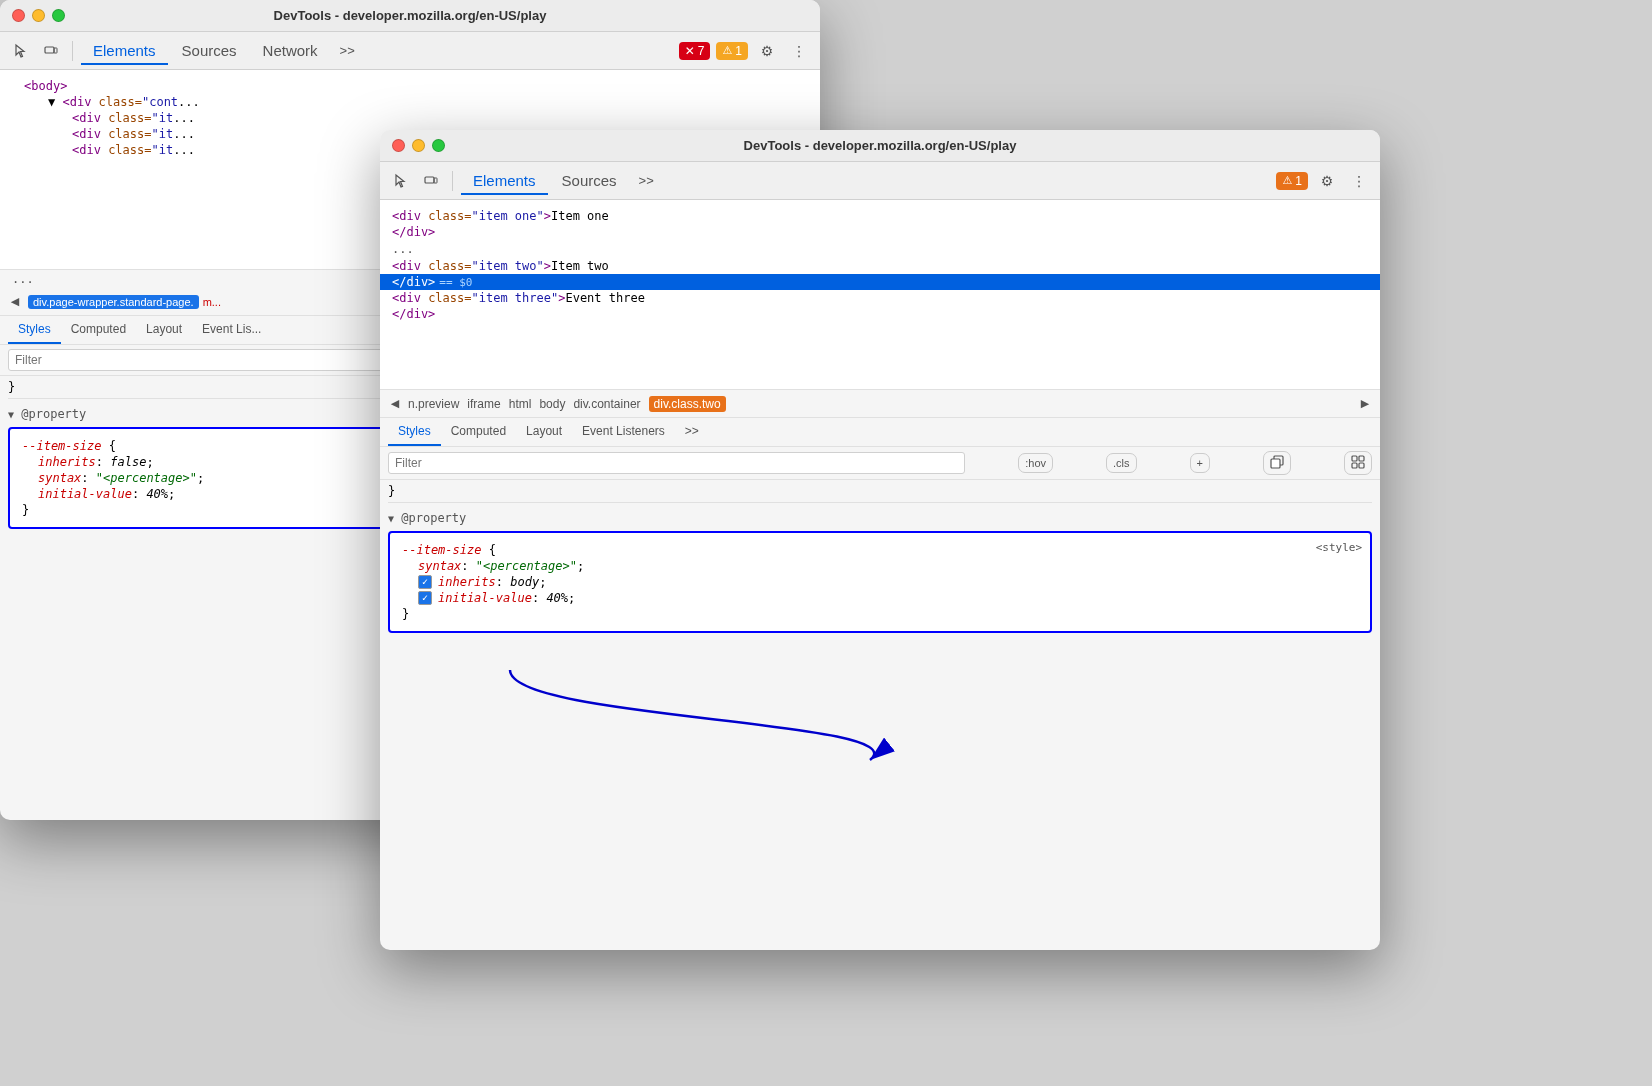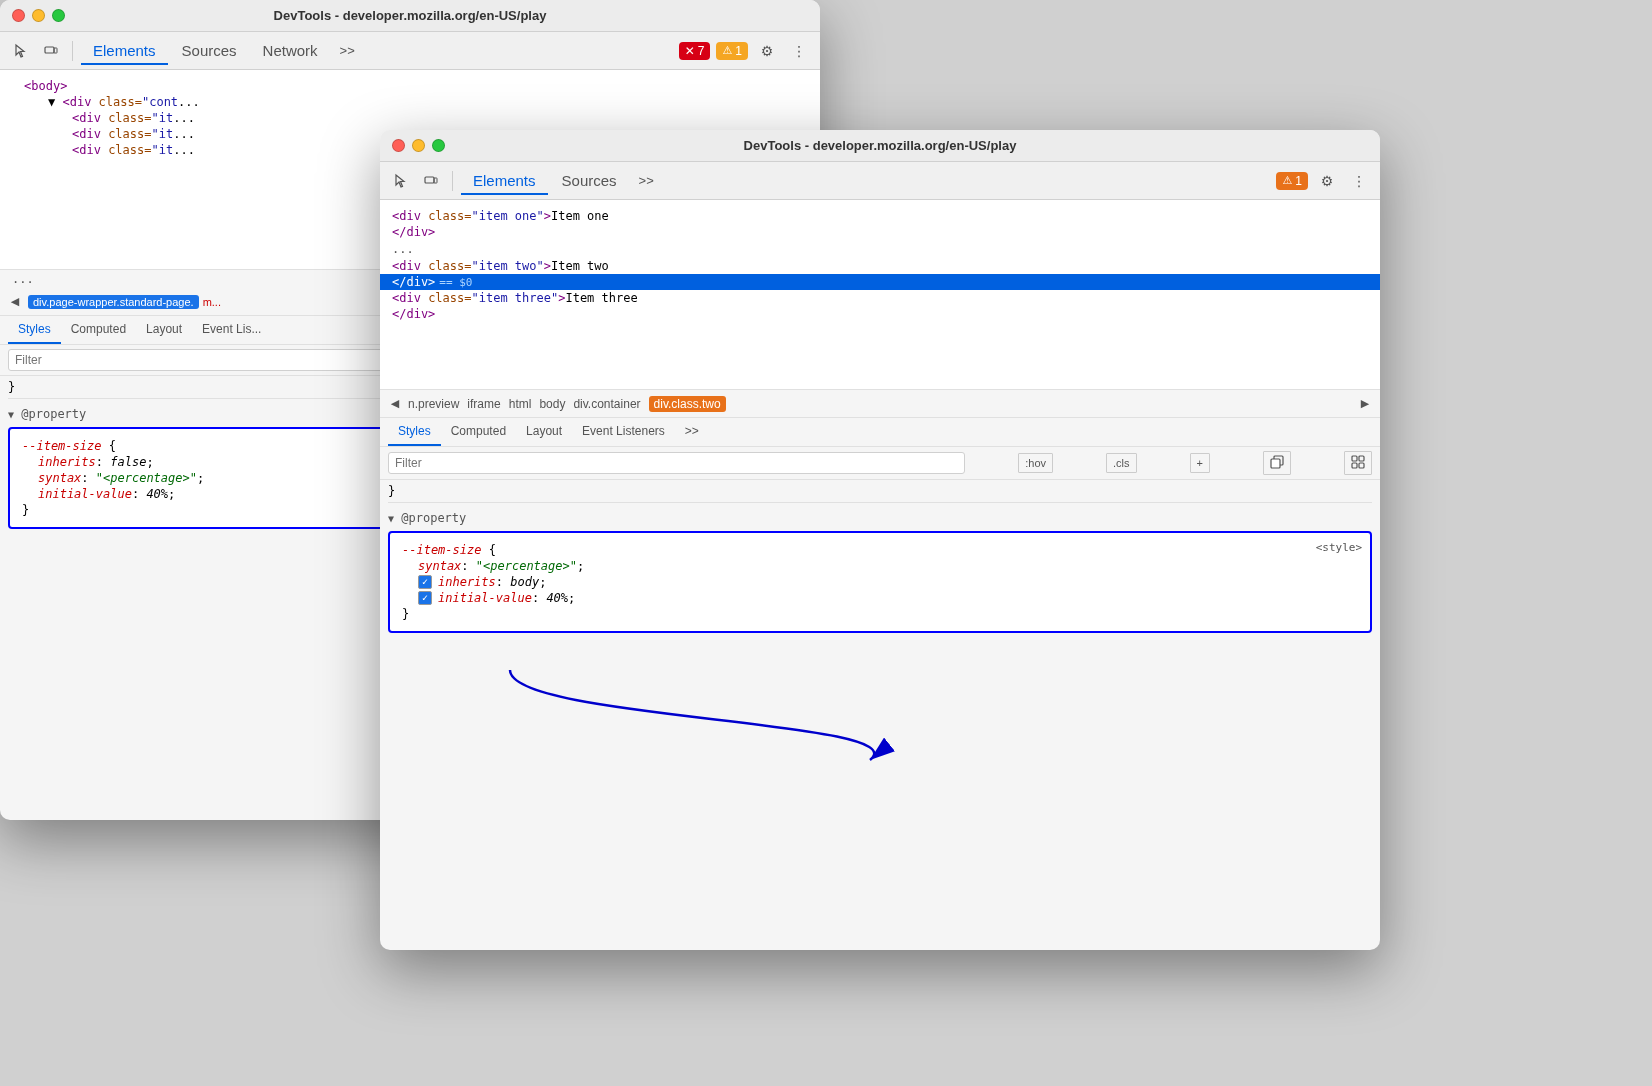--- a/index.html
+++ b/index.html
@@ -300,21 +300,21 @@
       border-radius: 3px;
       padding: 3px 6px;
       font-size: 12px;
       color: #333;
       background: white;
     }
 
     .filter-btn {
       padding: 3px 6px;
       border: 1px solid #ccc;
-      border-radius: 1px;
+      border-radius: 7px;
       background: #f5f5f5;
       font-size: 11px;
       cursor: pointer;
       color: #555;
       margin-left: 47px;
     }
 
     .styles-content {
       flex: 1;
       overflow-y: auto;
@@ -557,21 +557,21 @@
       </div>
       <div class="tree-ellipsis">...</div>
       <div class="tree-line" style="padding-left: 12px;">
         <span class="tree-tag">&lt;div</span> <span class="tree-attr-name">class=</span><span class="tree-attr-val">"item two"</span><span class="tree-tag">&gt;</span><span class="tree-text">Item two</span>
       </div>
       <div class="tree-line selected-node" style="padding: 1px 12px; display:flex; align-items:center; gap:4px;">
         <span>&lt;/div&gt;</span>
         <span style="color:#aad4ff; font-size:11px;">== $0</span>
       </div>
       <div class="tree-line" style="padding-left: 12px;">
-        <span class="tree-tag">&lt;div</span> <span class="tree-attr-name">class=</span><span class="tree-attr-val">"item three"</span><span class="tree-tag">&gt;</span><span class="tree-text">Item three</span>
+        <span class="tree-tag">&lt;div</span> <span class="tree-attr-name">class=</span><span class="tree-attr-val">"item three"</span><span class="tree-tag">&gt;</span><span class="tree-text">Event three</span>
       </div>
       <div class="tree-line" style="padding-left: 12px;">
         <span class="tree-tag">&lt;/div&gt;</span>
       </div>
     </div>
 
     <div class="breadcrumb">
       <div class="breadcrumb-nav-btn">◀</div>
       <span class="bc-item">n.preview</span>
       <span class="bc-sep"> </span>

